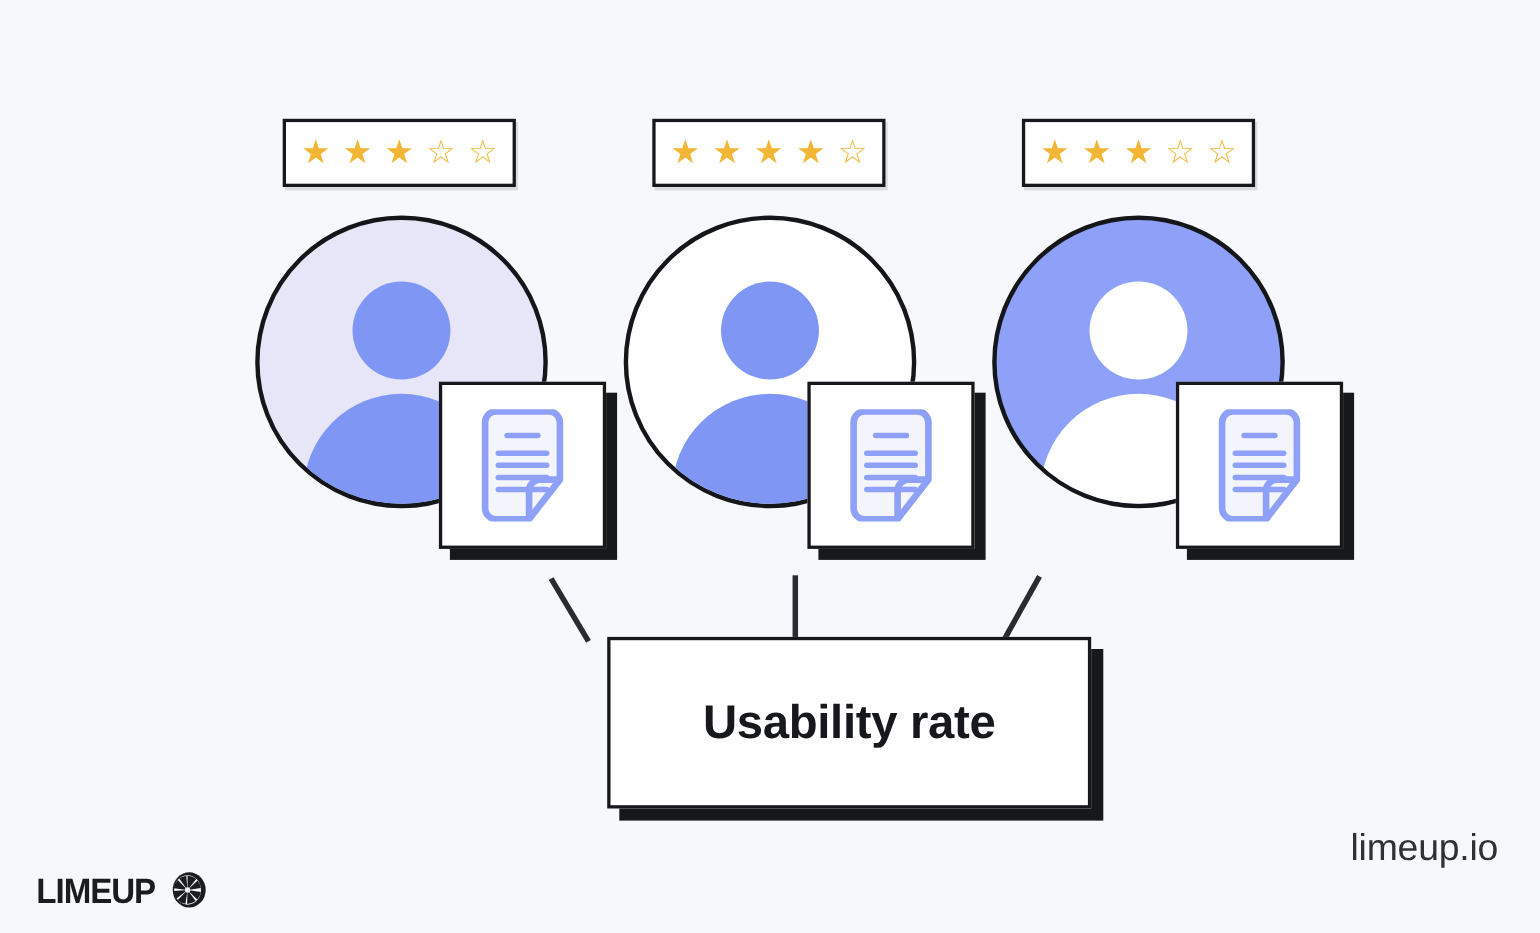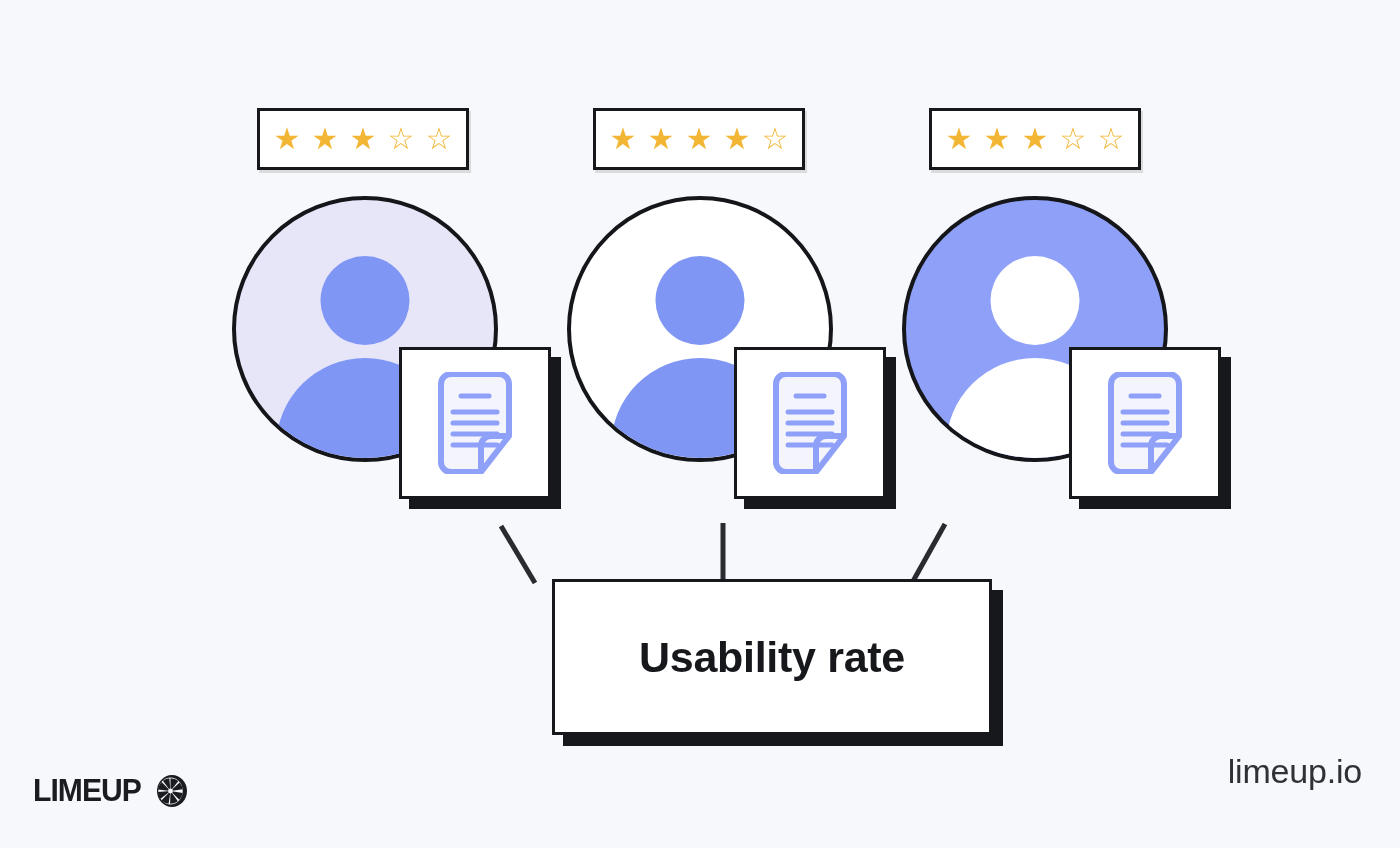--- a/index.html
+++ b/index.html
@@ -169,23 +169,23 @@
     font-weight: bold;
     color: #17181c;
     letter-spacing: -0.3px;
     white-space: nowrap;
   }
 
   
   .brand-logo {
     position: absolute;
     left: 33px;
-    top: 772px;
+    top: 792px;
     display: flex;
-    align-items: center;
+    align-items: flex-start;
     gap: 8px;
   }
   .brand-wordmark {
     font-size: 32px;
     font-weight: bold;
     letter-spacing: -1px;
     color: #1b1c20;
     font-family: "Liberation Sans", sans-serif;
     transform: scaleX(0.94);
     transform-origin: left center;

